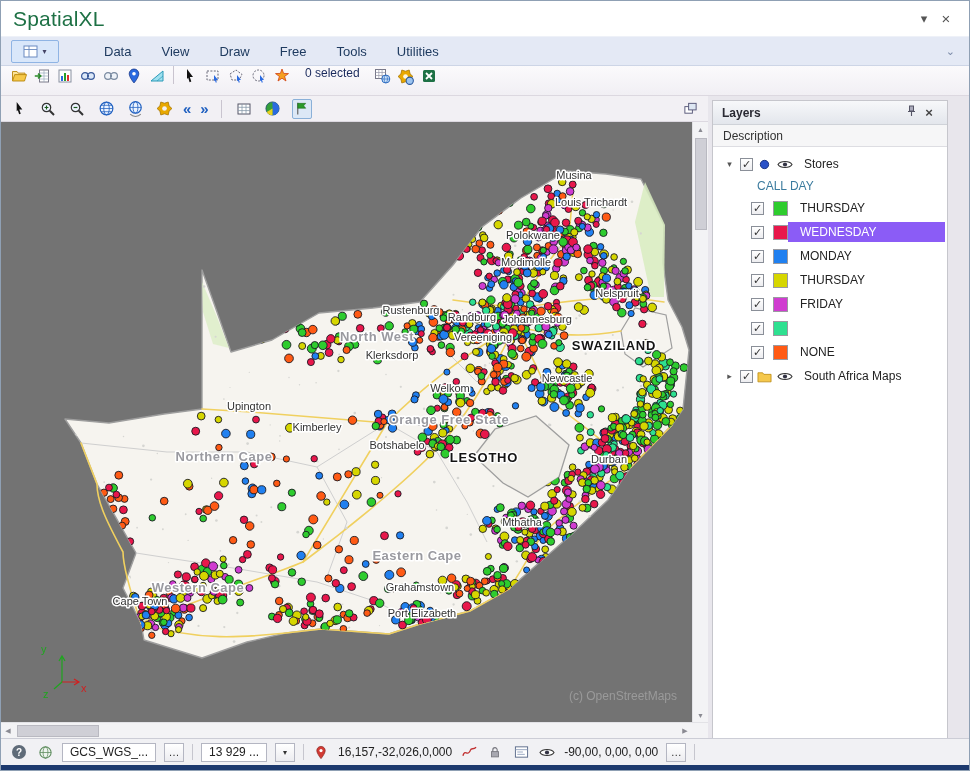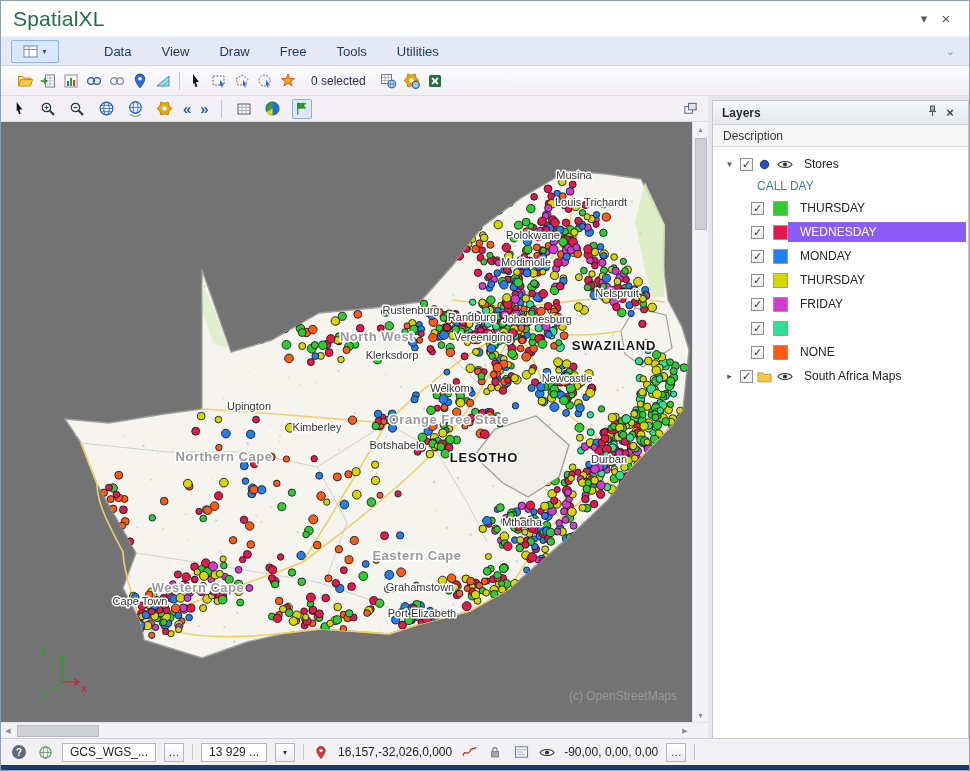--- a/index.html
+++ b/index.html
@@ -9,41 +9,41 @@
   .titlebar{height:35px;display:flex;align-items:center;padding:16px 12px;background:#fff}
   .title{color:#1e7145;font-size:21px;letter-spacing:.2px}
   .spacer{flex:1}
   .tb-btn{color:#555;font-size:13px;width:22px;text-align:center}
 
   .menubar{height:30px;background:#e4e9f5;border-top:1px solid #eef1f8;border-bottom:1px solid #cdd5e6;display:flex;align-items:center;padding:0 10px}
   .menu-launcher{width:48px;height:23px;background:#d9e7fa;border:1px solid #8fb4e4;border-radius:2px;display:flex;align-items:center;justify-content:center;gap:4px;margin-right:30px}
   .menu-item{color:#1f3b60;font-size:13px;padding:5px 15px;cursor:default}
   .menu-collapse{color:#7a8aa8;font-size:11px;padding-right:4px}
 
-  .toolbar1{height:30px;background:linear-gradient(#fbfafc,#f1eff4);border-bottom:1px solid #dcd8e0;display:flex;align-items:center;padding:0 14px;gap:3px}
+  .toolbar1{height:30px;background:linear-gradient(#fbfafc,#f1eff4);border-bottom:1px solid #dcd8e0;display:flex;align-items:flex-start;padding:0 8px;gap:3px}
   .toolbar2{height:26px;background:#f2f0f4;border-bottom:1px solid #dcd8e0;display:flex;align-items:center;padding:0 8px;gap:9px}
   .ticon{width:20px;height:20px;display:flex;align-items:center;justify-content:center;flex:0 0 auto}
   .tsep{width:1px;height:18px;background:#c9c4cf;margin:0 3px;flex:0 0 auto}
   .sel-count{font-size:12px;color:#1a2a5c;margin:0 10px;white-space:nowrap}
   .chev{color:#2060c0;font-size:15px;font-weight:bold;line-height:1}
   .pressed{border:1px solid #8ab0d8;background:#dce8f6;border-radius:2px}
 
   .content{flex:1;display:flex;background:#e8e6ec;min-height:0}
   .left-col{width:707px;display:flex;flex-direction:column;background:#fff;flex:0 0 auto}
   .map-row{flex:1;display:flex;min-height:0}
   .map-canvas{width:691px;position:relative;background:#737373;overflow:hidden}
   .vscroll{width:16px;background:#f3f3f5;border-left:1px solid #e2e2e6;display:flex;flex-direction:column;align-items:center}
   .scroll-arrow{color:#8a8a92;font-size:7px;height:14px;display:flex;align-items:center;justify-content:center;width:100%}
   .vthumb{width:12px;height:92px;background:#cfcfd6;border:1px solid #b9b9c1;margin-top:2px}
   .hscroll{height:16px;background:#f3f3f5;border-top:1px solid #e2e2e6;display:flex;align-items:center}
   .hthumb{width:82px;height:12px;background:#cfcfd6;border:1px solid #b9b9c1;margin-left:2px}
   .hs-fill{flex:1}
   .corner{width:16px;height:16px;background:#f3f3f5}
 
-  .right-panel{flex:1;margin:4px 0 0 4px;background:#fff;border:1px solid #c6c6cc;border-bottom:none;display:flex;flex-direction:column;min-width:0}
+  .right-panel{flex:1;margin:4px 21px 0 4px;background:#fff;border:1px solid #c6c6cc;border-bottom:none;display:flex;flex-direction:column;min-width:0}
   .panel-header{height:24px;background:linear-gradient(#f7f8fa,#e3e6ec);border-bottom:1px solid #cfd2d8;display:flex;align-items:center;padding:0 9px;font-size:12px;font-weight:bold;color:#2a2a33}
   .ph-btn{width:18px;text-align:center;color:#444;font-size:13px}
   .panel-desc{height:22px;background:#f6f6f7;border-bottom:1px solid #dddde2;display:flex;align-items:center;padding:0 10px;font-size:12px;color:#333}
   .tree{flex:1;overflow:hidden;padding-top:5px}
   .trow{display:flex;align-items:center;height:24px;font-size:12px;color:#222}
   .tw{width:13px;font-size:9px;color:#555;text-align:center;flex:0 0 auto}
   .cb{width:13px;height:13px;border:1px solid #8a8f98;background:linear-gradient(#fff,#ededf0);font-size:11px;line-height:10px;color:#333;display:flex;align-items:center;justify-content:center;flex:0 0 auto}
   .swatch{width:15px;height:15px;border:1px solid #9a9aa0;margin-left:9px;flex:0 0 auto}
   .leg-label{flex:1;padding:3px 4px 3px 12px;margin-right:2px;white-space:nowrap;overflow:hidden}
   .leg-label.sel{background:#8b5cf6;color:#fff}

